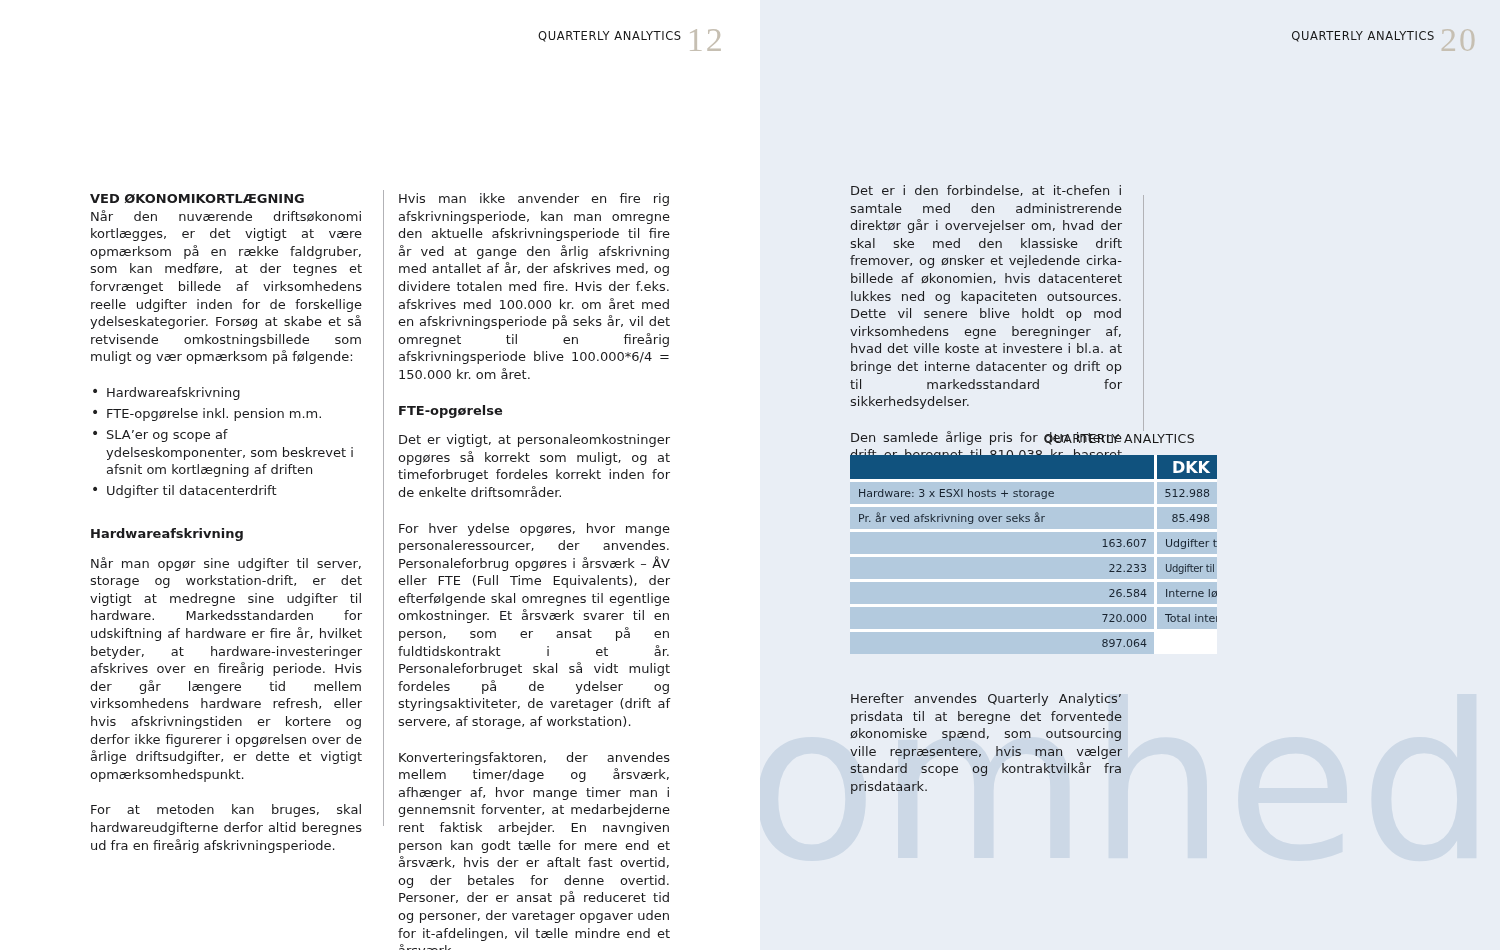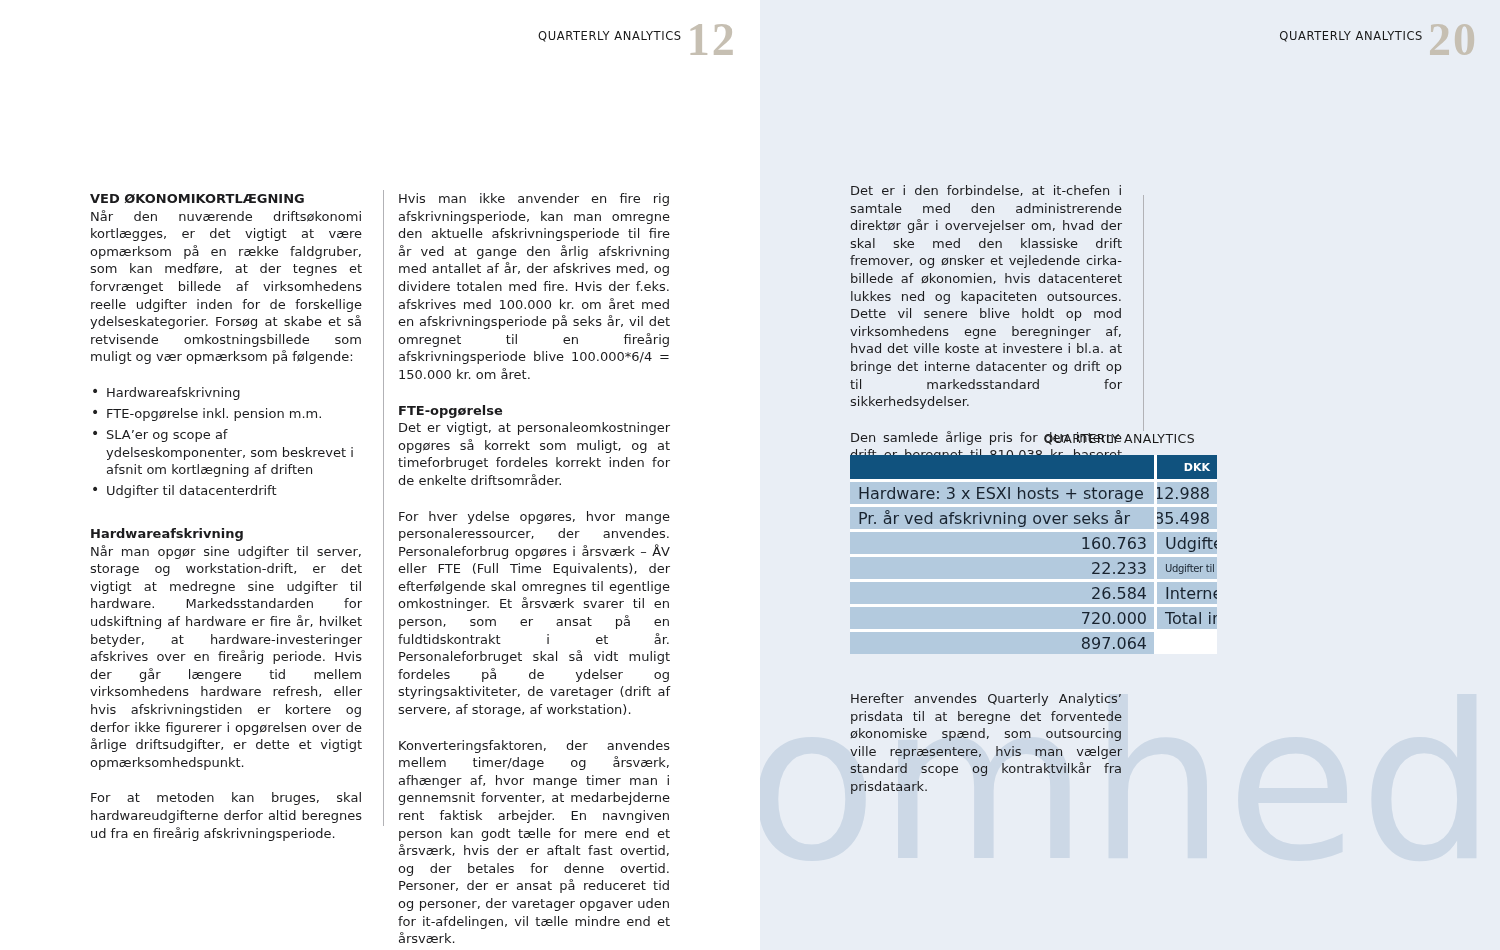--- a/index.html
+++ b/index.html
@@ -9,21 +9,21 @@
     font-family:"DejaVu Sans","Liberation Sans",sans-serif;
     color:#1c1c1e;
   }
   
   .page-header{position:absolute;top:20px;display:flex;align-items:flex-start;z-index:3;}
   .page-header .hdr-label{
     font-size:11.5px;letter-spacing:0.6px;color:#191919;margin-top:9px;margin-right:5px;
   }
   .page-header .hdr-number{
     font-family:"Liberation Serif","DejaVu Serif",serif;
-    font-size:46px;line-height:40px;color:#c6bfb2;letter-spacing:2px;font-weight:bold;
+    font-size:34px;line-height:40px;color:#c6bfb2;letter-spacing:2px;
   }
   #header-left{left:538px;}
   #header-right{right:22px;}
   
   .right-page{
     position:absolute;left:760px;top:0;width:740px;height:950px;
     background:#e9eef5;overflow:hidden;
   }
   .watermark{
     position:absolute;left:-14px;top:676px;z-index:0;
@@ -31,42 +31,42 @@
   }
   
   .text-col{position:absolute;width:272px;font-size:13px;line-height:17.6px;text-align:justify;z-index:2;}
   #left-col1{left:90px;top:190px;}
   #left-col2{left:398px;top:190px;}
   #right-col{left:90px;top:182px;}
   .para{margin:0 0 18px 0;}
   .para:last-child{margin-bottom:0;}
   .sec-heading{font-weight:bold;margin:0;}
   .sub-heading{font-weight:bold;margin:25px 0 0 0;}
-  .sub-heading + .para{margin-top:0;}
+  .sub-heading + .para{margin-top:12px;}
   
   .bullet-list{list-style:none;margin:2px 0 0 0;padding:0;}
   .bullet-list li{position:relative;padding-left:16px;margin-bottom:3.5px;text-align:left;}
   .bullet-list li::before{content:"\2022";position:absolute;left:1px;top:-1px;font-size:14px;color:#222;}
   
   .v-divider{position:absolute;width:1px;background:#b2b2b6;z-index:1;}
   #divider-left{left:383px;top:190px;height:636px;}
   #divider-right{left:383px;top:195px;height:236px;}
   
   .table-caption{
     position:absolute;left:90px;top:431px;width:367px;z-index:2;
     font-size:12.5px;letter-spacing:0.4px;color:#1a1a1a;
     text-align:right;padding-right:22px;box-sizing:border-box;
   }
   .qa-table{
     position:absolute;left:90px;top:455px;z-index:2;
     display:grid;grid-template-columns:304px 60px;gap:3px;background:#ffffff;width:367px;
   }
-  .qa-th{background:#10527e;color:#ffffff;font-weight:bold;font-size:11px;height:24px;display:flex;align-items:center;}
+  .qa-th{background:#10527e;color:#ffffff;font-weight:bold;font-size:16px;height:24px;display:flex;align-items:center;}
   .qa-th.value{justify-content:flex-end;padding-right:7px;}
-  .qa-cell{background:#b3cade;height:22px;display:flex;align-items:center;font-size:16px;color:#18232f;overflow:hidden;}
+  .qa-cell{background:#b3cade;height:22px;display:flex;align-items:center;font-size:11px;color:#18232f;overflow:hidden;}
   .qa-cell.label{padding-left:8px;white-space:nowrap;}
   .qa-cell.value{justify-content:flex-end;padding-right:7px;}
   .qa-cell.small-text{font-size:10px;letter-spacing:-0.3px;}
   #right-closing{top:690px;}
 </style>
 </head>
 <body>
 
 <div class="right-page">
   <div class="watermark">omhed X</div>
@@ -83,21 +83,21 @@
   <div class="qa-table">
     <div class="qa-th label"></div>
     <div class="qa-th value">DKK</div>
 
     <div class="qa-cell label">Hardware: 3 x ESXI hosts + storage</div>
     <div class="qa-cell value">512.988</div>
 
     <div class="qa-cell label">Pr. år ved afskrivning over seks år</div>
     <div class="qa-cell value">85.498</div>
 
-    <div class="qa-cell value">160.763</div>
+    <div class="qa-cell value">163.607</div>
 
     <div class="qa-cell label">Udgifter til ønsker pr. år</div>
     <div class="qa-cell value">22.233</div>
 
     <div class="qa-cell label small-text">Udgifter til software licenser knyttet til drift (OS, Virtualisering) pr. år</div>
     <div class="qa-cell value">26.584</div>
 
     <div class="qa-cell label">Interne lønomkostninger til drifts FTE - Loaded årsværk</div>
     <div class="qa-cell value">720.000</div>
 

